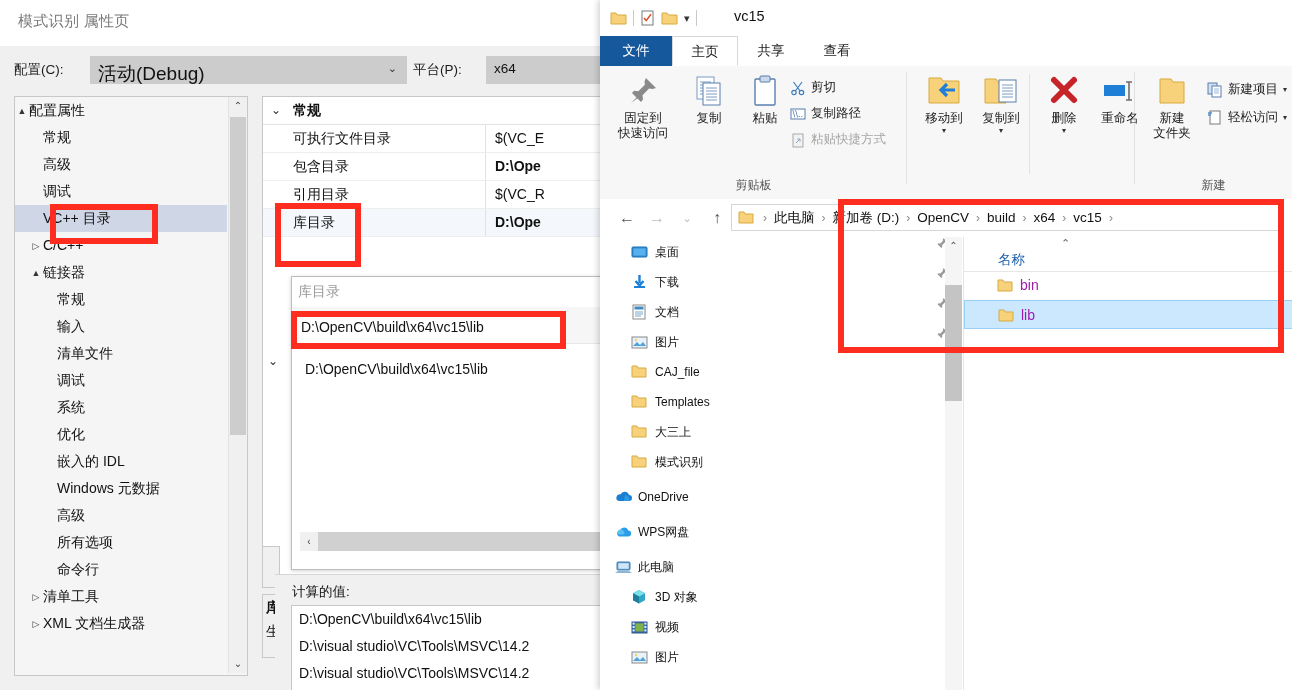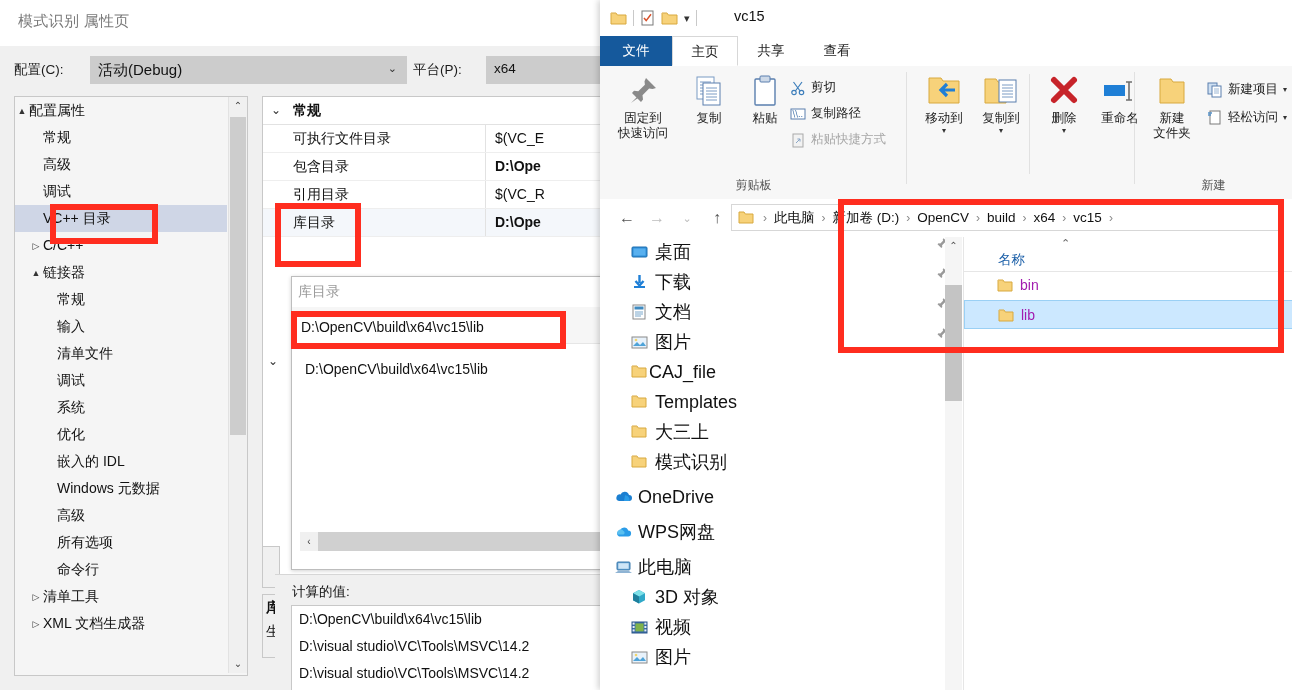--- a/index.html
+++ b/index.html
@@ -9,21 +9,21 @@
     background:#f0f0f0;
     -webkit-font-smoothing:antialiased;
   }
   
   #vs-window{position:absolute;left:0;top:0;width:620px;height:690px;background:#3b82f6;border-right:1px solid #d6d6d6;}
   #vs-titlebar{position:absolute;left:0;top:0;width:620px;height:46px;background:#ffffff;}
   #vs-title{position:absolute;left:18px;top:12px;font-size:15px;color:#7a7a7a;letter-spacing:.3px;}
   #vs-body{position:absolute;left:0;top:46px;width:620px;height:644px;background:#f0f0f0;}
   #cfg-label{left:14px;top:15px;font-size:13.5px;color:#1b1b1b;position:absolute;}
   #cfg-combo{position:absolute;left:90px;top:10px;width:315px;height:26px;background:#cccccc;border:1px solid #cccccc;}
-  #cfg-combo .val{position:absolute;left:7px;top:4px;font-size:15px;color:#111;}
+  #cfg-combo .val{position:absolute;left:7px;top:4px;font-size:19px;color:#111;}
   #cfg-combo .chev{position:absolute;right:9px;top:5px;font-size:11px;color:#333;}
   #plat-label{position:absolute;left:413px;top:15px;font-size:13.5px;color:#1b1b1b;}
   #plat-combo{position:absolute;left:486px;top:10px;width:200px;height:26px;background:#cccccc;border:1px solid #cccccc;}
   #plat-combo .val{position:absolute;left:7px;top:4px;font-size:13.5px;color:#111;}
 
   
   #tree-panel{position:absolute;left:14px;top:50px;width:232px;height:578px;background:#f5f5f5;border:1px solid #c8c8c8;overflow:hidden;}
   #tree-list{position:absolute;left:0;top:0;width:212px;}
   .tree-item{position:relative;height:27px;line-height:27px;font-size:14px;color:#111;white-space:nowrap;}
   .tree-item.sel{background:#cfd6e6;}
@@ -94,21 +94,21 @@
   #ex-addr{position:absolute;left:0;top:199px;width:692px;height:38px;background:#ffffff;border-bottom:1px solid #e6e6e6;}
   #navbtns{position:absolute;left:14px;top:7px;display:flex;align-items:center;gap:4px;}
   .navb{width:26px;height:24px;line-height:24px;text-align:center;font-size:16px;color:#555;}
   .navb.dim{color:#bdbdbd;}
   #crumbs{position:absolute;left:131px;top:5px;height:27px;width:550px;border:1px solid #d7d7d7;background:#ffffff;display:flex;align-items:center;padding-left:6px;box-sizing:border-box;}
   .crumb{font-size:13.5px;color:#111;white-space:nowrap;}
   .csep{font-size:12px;color:#8a8a8a;margin:0 7px;}
 
   
   #ex-nav{position:absolute;left:0;top:237px;width:363px;height:453px;background:#ffffff;overflow:hidden;}
-  .navrow{position:relative;height:30px;line-height:30px;font-size:18px;color:#111;white-space:nowrap;text-decoration:underline;}
+  .navrow{position:relative;height:30px;line-height:30px;font-size:12px;color:#111;white-space:nowrap;text-decoration:underline;}
   .navrow .ni{position:absolute;top:0;width:20px;text-align:center;}
   .navrow .nl{position:absolute;top:0;}
   .navrow .pin{position:absolute;right:14px;top:0;font-size:13px;color:#999;}
   #nav-scroll{position:absolute;left:345px;top:237px;width:17px;height:453px;background:#f5f5f5;}
   #nav-scroll .up{position:absolute;top:0;left:0;width:17px;height:17px;text-align:center;line-height:17px;font-size:10px;color:#555;}
   #nav-scroll .thumb{position:absolute;left:0;top:48px;width:17px;height:116px;background:#c4c4c4;}
 
   #ex-files{position:absolute;left:363px;top:237px;width:329px;height:453px;background:#ffffff;border-left:1px solid #e6e6e6;}
   #files-head{position:absolute;left:0;top:0;width:329px;height:34px;border-bottom:1px solid #e6e6e6;}
   #files-head .sortmk{position:absolute;left:97px;top:0;font-size:11px;color:#666;}
@@ -520,21 +520,21 @@
           </svg>
         </span>
       </div>
       <div class="navrow">
         <span class="ni" style="left: 31px; display: inline-flex; align-items: center; height: 30px;">
           <svg width="16" height="14" viewBox="0 0 16 14">
             <path d="M1 1h5l1.3 2H15v9H1z" fill="#f7d27a" stroke="#d8a93f"></path>
             <path d="M1 1h5l1.3 2H6.3L5.2 1.9H1z" fill="#e6bd62"></path>
           </svg>
         </span>
-        <span class="nl" style="left: 49px;">CAJ_file</span>
+        <span class="nl" style="left: 55px;">CAJ_file</span>
       </div>
       <div class="navrow">
         <span class="ni" style="left: 31px; display: inline-flex; align-items: center; height: 30px;">
           <svg width="16" height="14" viewBox="0 0 16 14">
             <path d="M1 1h5l1.3 2H15v9H1z" fill="#f7d27a" stroke="#d8a93f"></path>
             <path d="M1 1h5l1.3 2H6.3L5.2 1.9H1z" fill="#e6bd62"></path>
           </svg>
         </span>
         <span class="nl" style="left: 55px;">Templates</span>
       </div>

